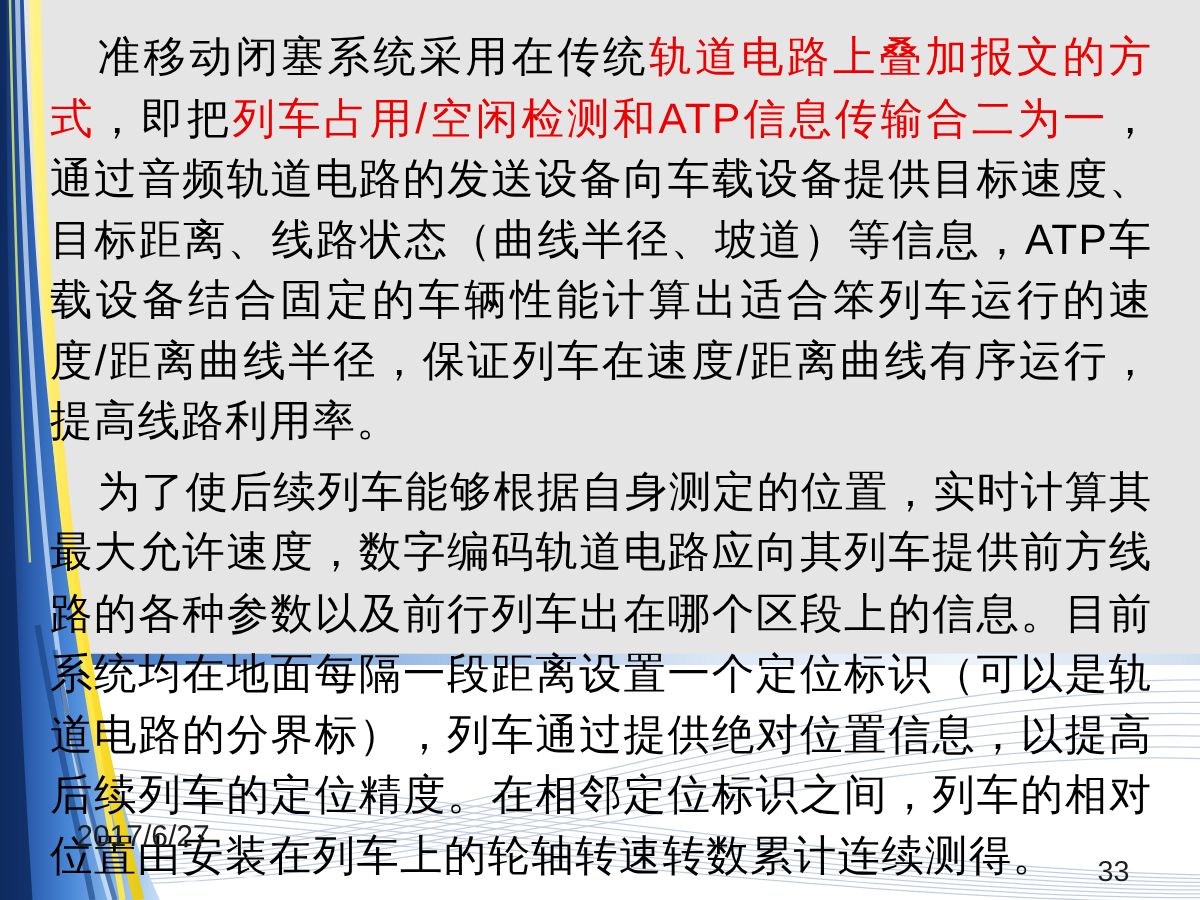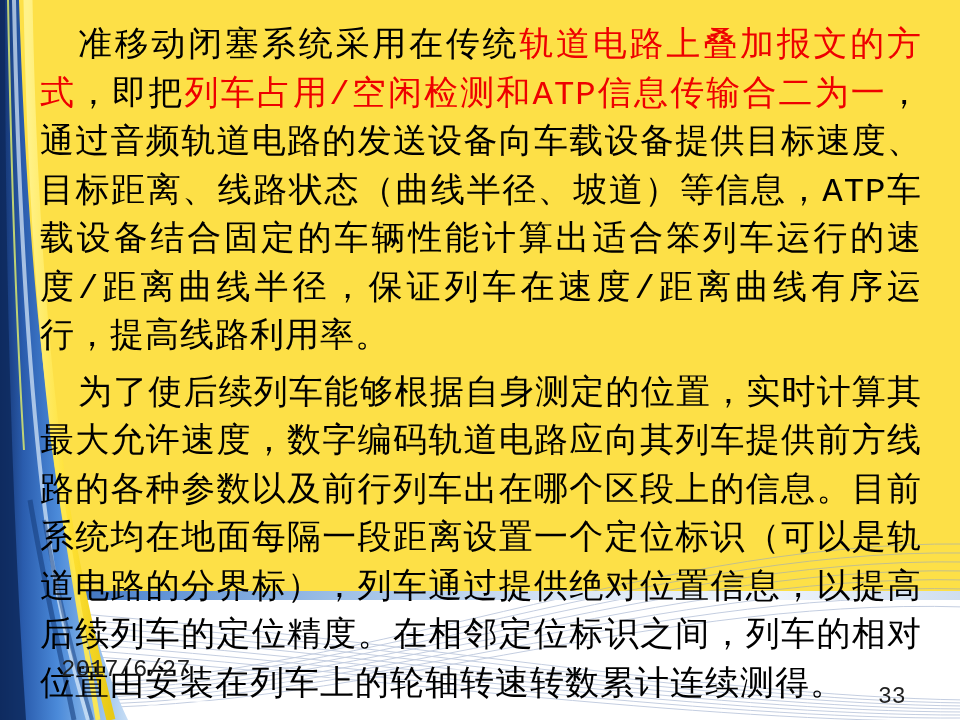--- a/index.html
+++ b/index.html
@@ -1,19 +1,19 @@
 <!DOCTYPE html>
 <html><head>
 <meta charset="utf-8">
 <style>
   html,body{margin:0;padding:0;}
   body{width:960px;height:720px;overflow:hidden;background:#ffffff;}
   .slide{
-    position:relative;width:960px;height:600px;background:#fde047;
-    font-family:Liberation Mono, monospace;
+    position:relative;width:960px;height:532px;background:#e5e5e5;
+    font-family:Liberation Sans, sans-serif;
   }
   
   .left-ribbon{position:absolute;left:0;top:0;z-index:2;}
   .swoosh{position:absolute;left:0;top:0;z-index:1;}
   .bottom-bar{
     position:absolute;left:0;bottom:0;width:960px;height:9px;z-index:1;
     background:linear-gradient(90deg,#1e4f9e 0%,#5b8fd4 15%,#9dbfe6 35%,#dbe7f5 60%,#eef4fb 80%,#cfdeef 100%);
   }
   
   .body-text{

